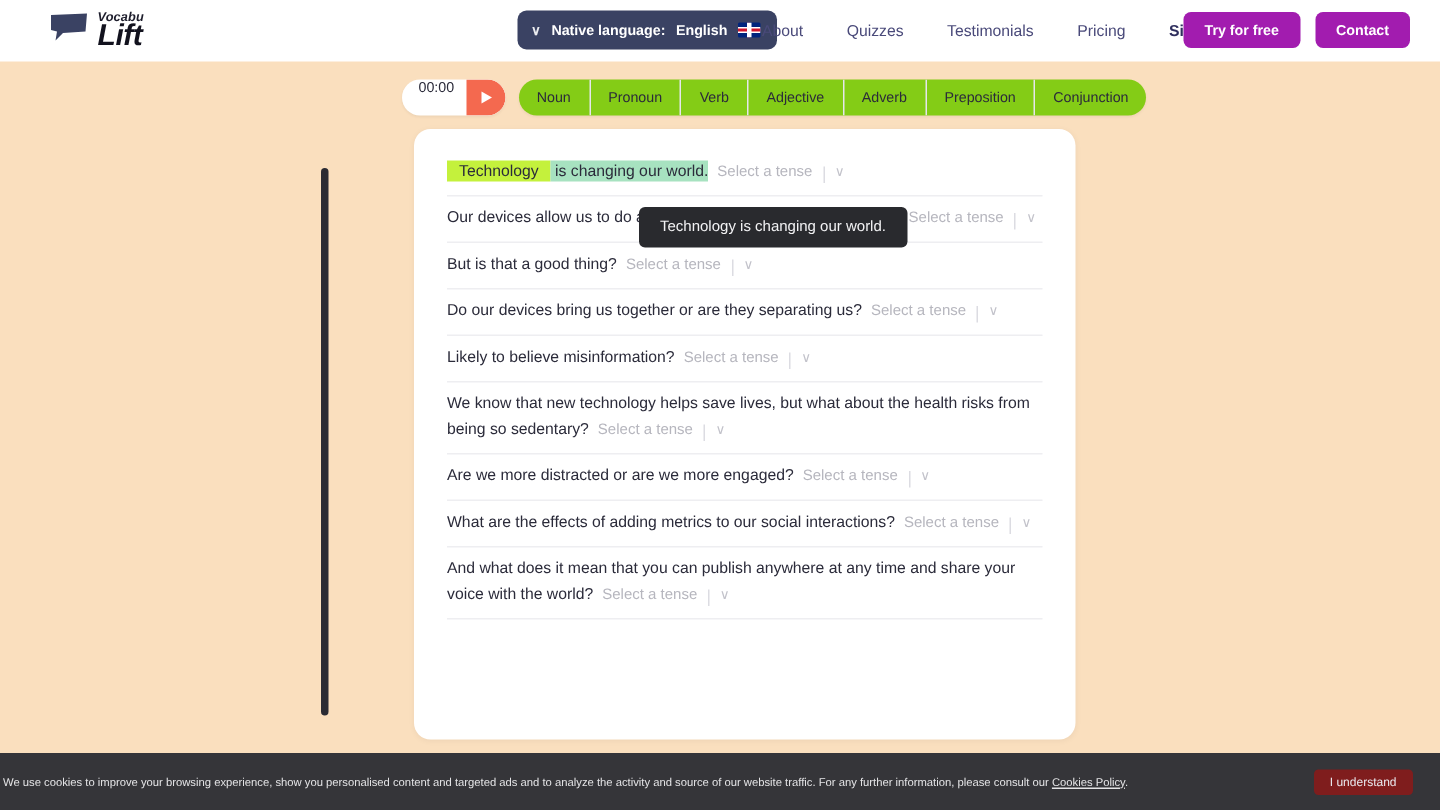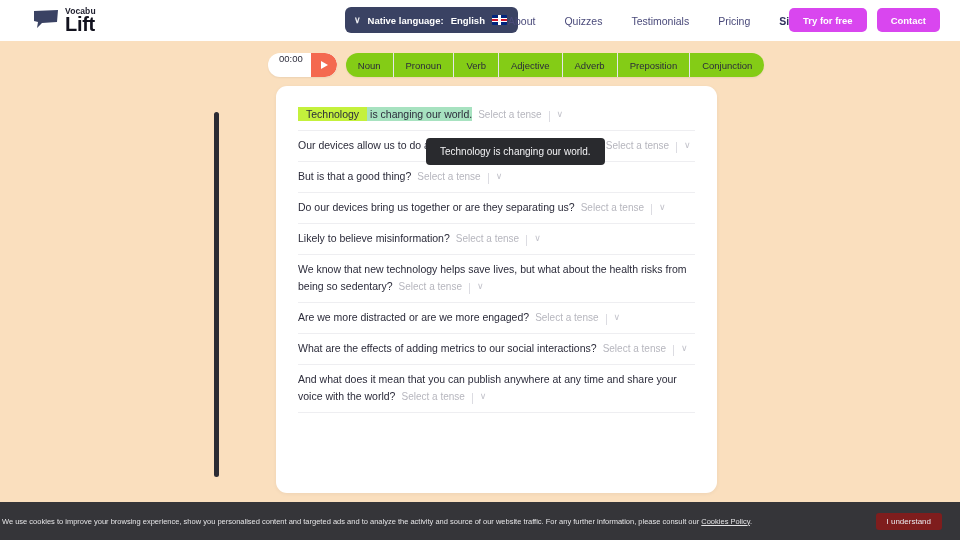--- a/index.html
+++ b/index.html
@@ -20,21 +20,21 @@
     background: #ffffff;
     display: flex; align-items: center;
     z-index: 40;
   }
   .logo-wrap {
     display: flex; align-items: center;
     margin-left: 33px;
     gap: 6px;
   }
   .logo-bubble { display:block; }
-  .logo-text { line-height: 1; }
+  .logo-text { line-height: 1; font-style: italic; }
   .logo-top {
     font-size: 8.5px; font-weight: bold; color: #1d1d2c;
     letter-spacing: .1px; display: block;
   }
   .logo-bottom {
     font-size: 20px; font-weight: bold; color: #12121e;
     letter-spacing: -.3px; display: block; margin-top: -1px;
   }
 
   .lang-pill {
@@ -69,21 +69,21 @@
     font-size: 10.5px;
   }
   .nav a { color: #4a4a7a; text-decoration: none; cursor: pointer; }
   .nav a.signin { color: #2f2f5e; font-weight: bold; }
 
   .hbtns {
     position: absolute; right: 20px; top: 8px;
     display: flex; gap: 10px;
   }
   .hbtn {
-    background: #d946ef; color: #fff;
+    background: #a21caf; color: #fff;
     font-size: 9.5px; font-weight: bold;
     border: none; border-radius: 5px;
     height: 24px; padding: 0 14px;
     cursor: pointer;
   }
 
   
   .toolbar {
     position: absolute; top: 53px; left: 268px;
     display: flex; align-items: center; gap: 9px;

